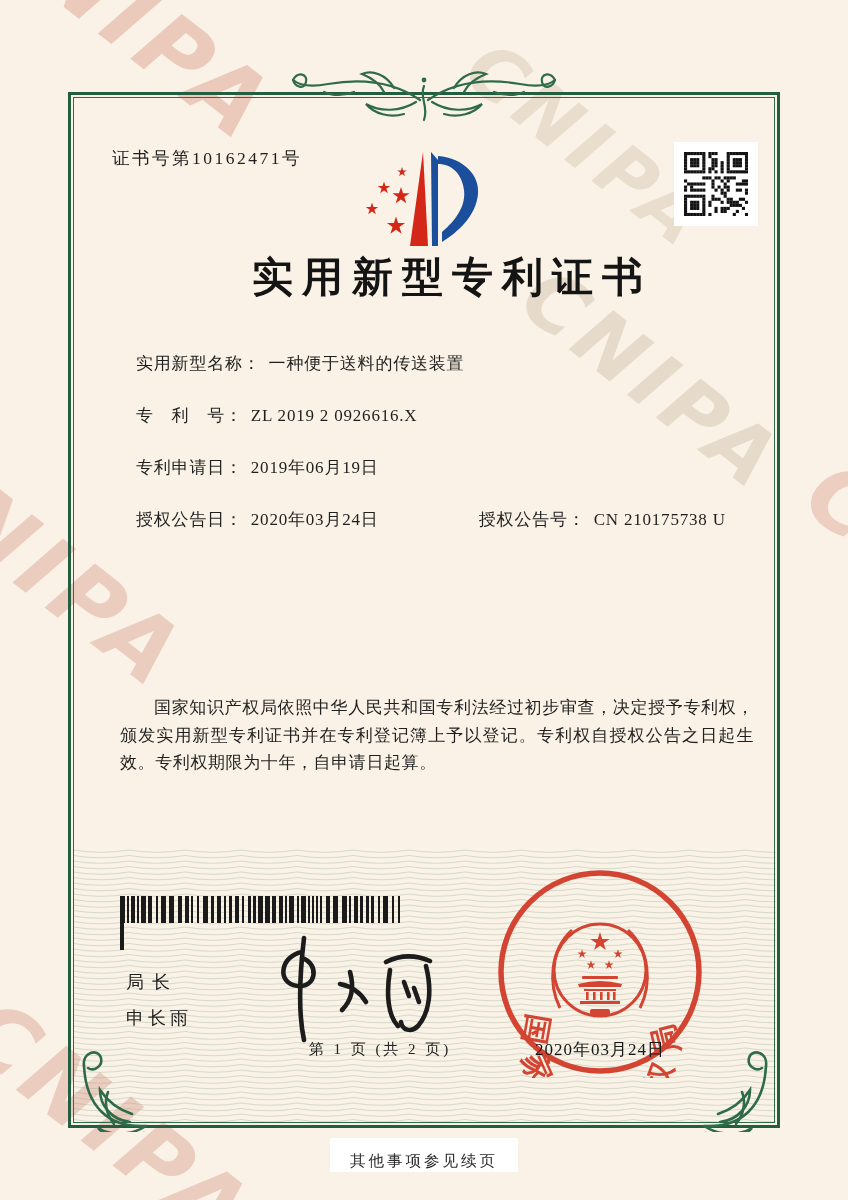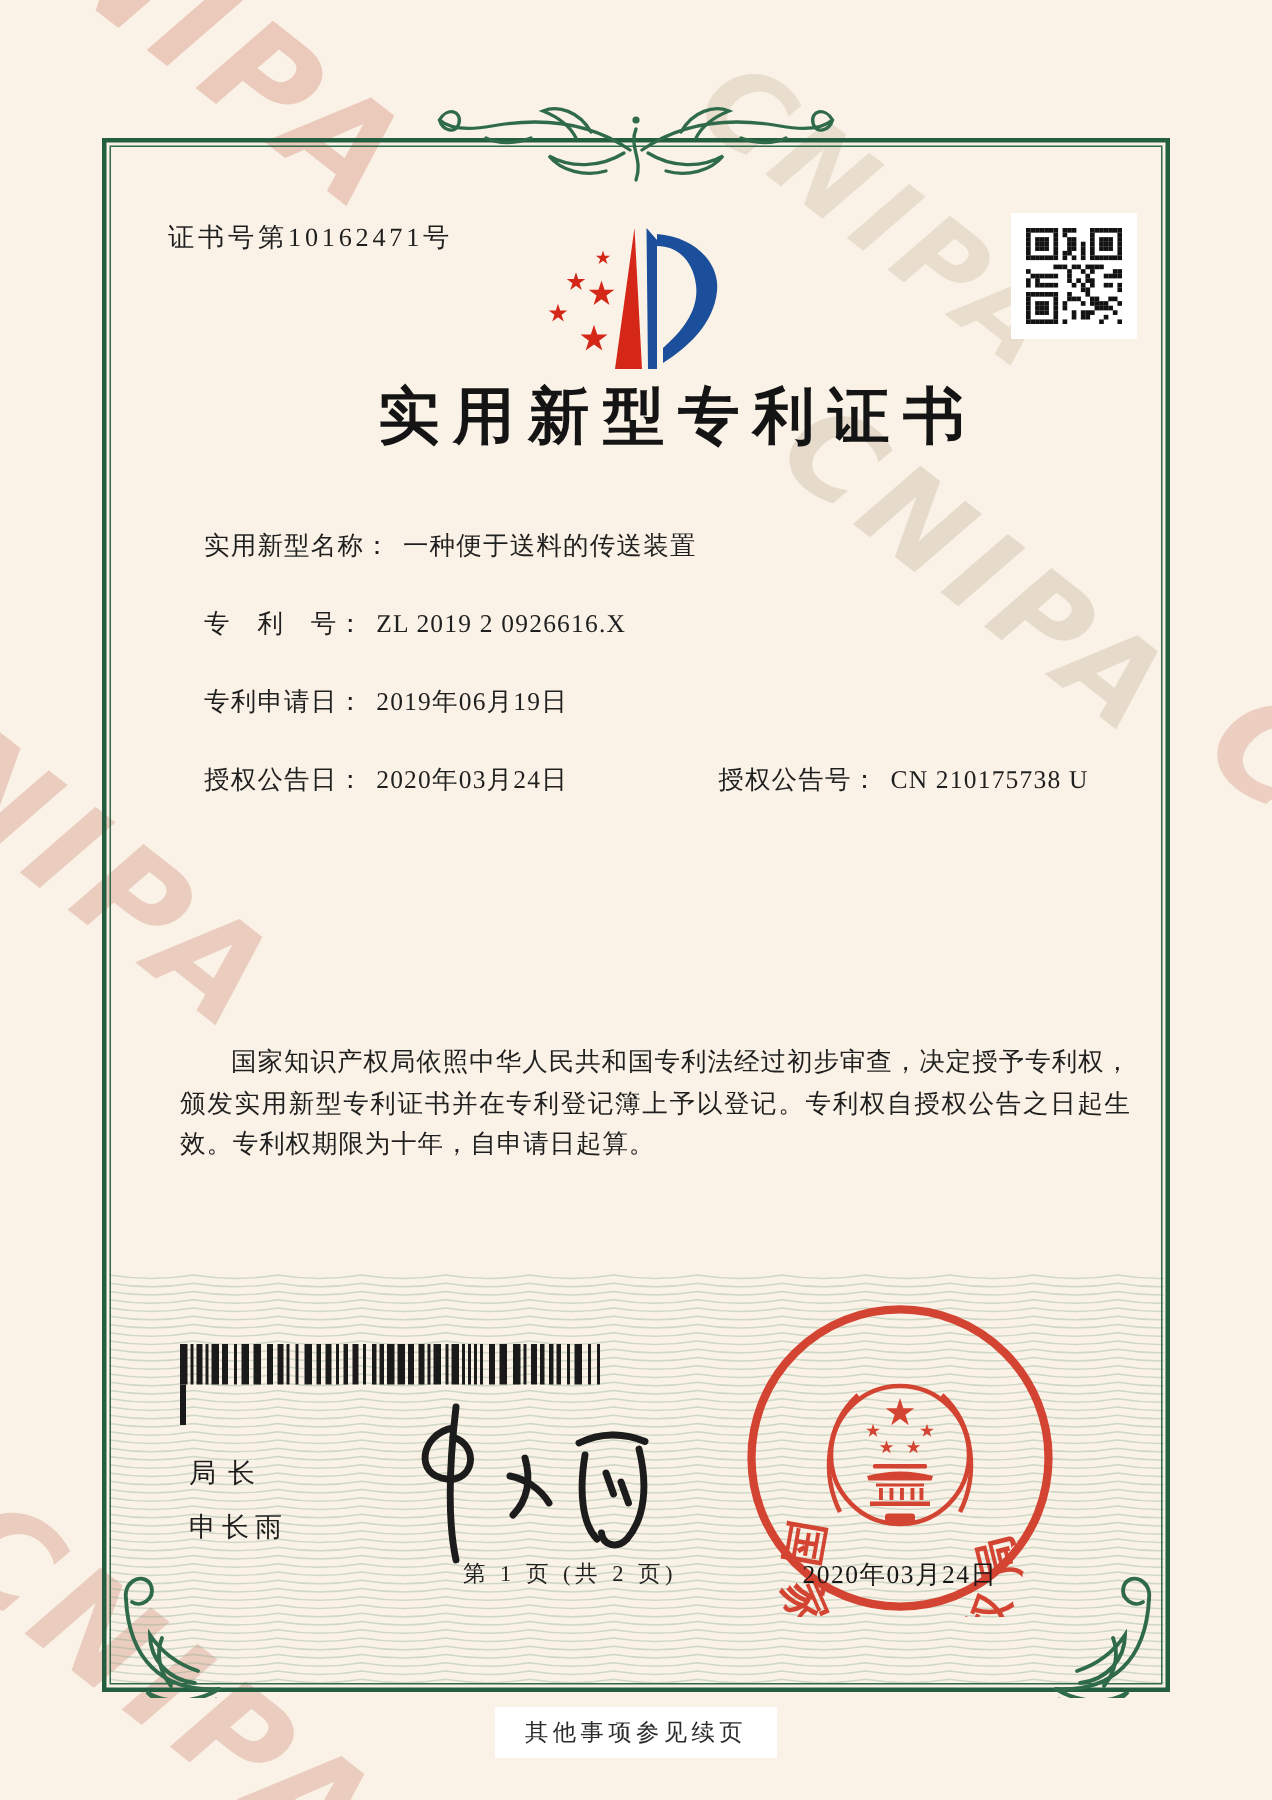--- a/index.html
+++ b/index.html
@@ -54,21 +54,21 @@
   .officer-name{position:absolute;left:126px;top:1006px;font-size:18px;letter-spacing:4px;color:#1d1d1d;}
   #signature{position:absolute;left:240px;top:932px;}
 
   #seal{position:absolute;left:494px;top:866px;opacity:0.94;}
   .seal-date{position:absolute;left:514px;top:1038px;width:172px;text-align:center;
              font-size:17px;letter-spacing:1px;color:#161616;}
 
   .page-info{position:absolute;left:0;top:1040px;width:760px;text-align:center;
              font-size:15px;letter-spacing:3px;color:#232323;}
   .cont-box{position:absolute;left:330px;top:1138px;width:188px;height:34px;background:#ffffff;
-            display:flex;align-items:center;justify-content:center;}
+            display:flex;align-items:flex-end;justify-content:center;}
   .cont-box span{font-size:15.5px;letter-spacing:3px;color:#2a2a2a;}
 </style>
 </head>
 <body>
 
 <div class="page">
 
   <div class="wm wm1">CNIPA</div>
   <div class="wm wm2">CNIPA</div>
   <div class="wm wm3">CNIPA</div>

